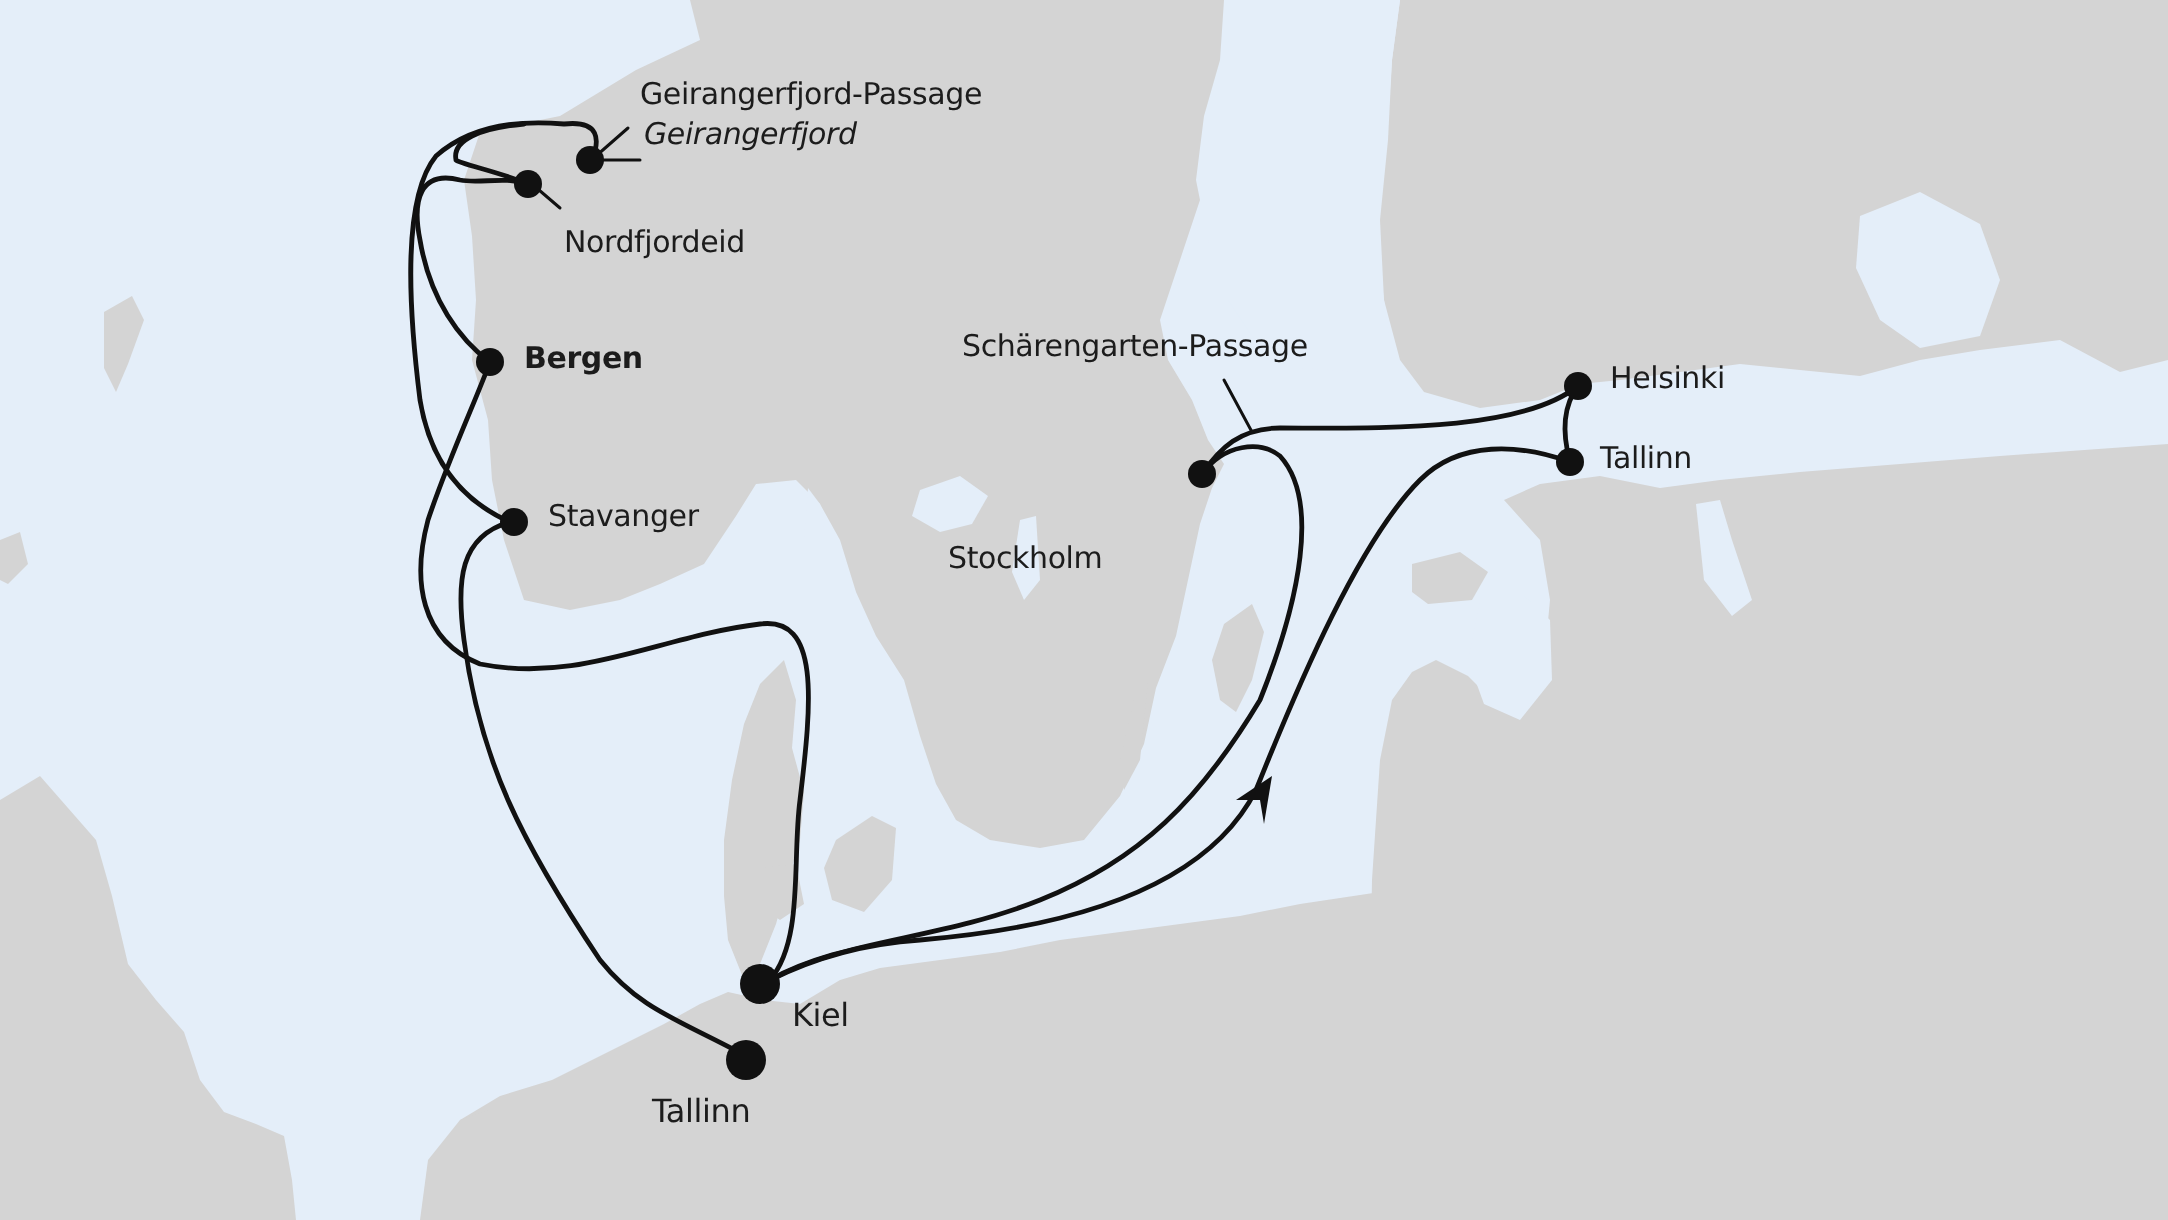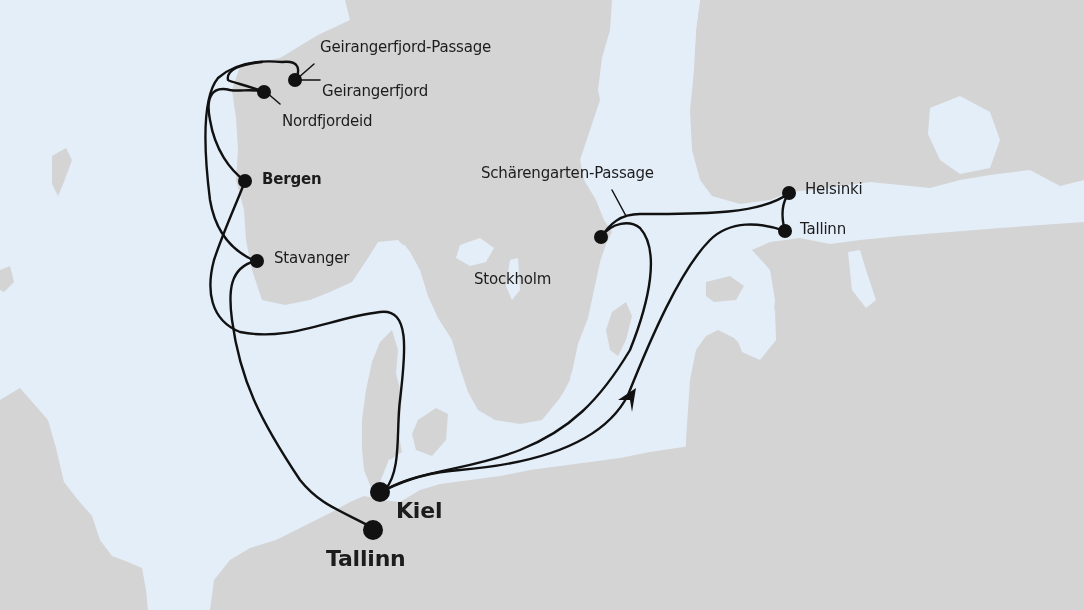--- a/index.html
+++ b/index.html
@@ -1,20 +1,20 @@
 <!DOCTYPE html>
 <html><head>
 <meta charset="utf-8">
 <style>
   html, body { margin:0; padding:0; }
   body { width:1084px; height:610px; overflow:hidden; background:#e4eef9; font-family:"DejaVu Sans","Liberation Sans",sans-serif; }
   #map { position:relative; width:1084px; height:610px; }
   #map svg { position:absolute; left:0; top:0; }
   .lbl { position:absolute; font-size:15px; color:#1c1c1c; white-space:nowrap; line-height:1; letter-spacing:-0.2px; }
-  .lbl.bold { font-weight:bold; font-size:22px; }
+  .lbl.bold { font-weight:normal; font-size:16px; }
 </style>
 </head>
 <body>
 
 <div id="map">
   <svg width="1084" height="610" viewBox="0 0 1084 610">
 
     <g fill="#d4d4d4">
 
       <path d="M300,0 L345,0 L350,20 L318,35 L280,58 L240,66 L232,90 L236,118 L238,150 L236,180 L244,210 L246,240 L252,270 L262,300 L285,305 L310,300 L330,292 L352,282 L368,258 L378,242 L398,240 L410,252 L420,270 L428,296 L438,318 L452,340 L460,368 L468,392 L478,410 L495,420 L520,424 L542,420 L560,398 L572,372 L578,344 L588,318 L594,290 L600,262 L606,244 L612,232 L604,220 L596,200 L584,180 L580,160 L590,130 L600,100 L605,72 L612,48 L628,28 L644,10 L650,0 Z"></path>
@@ -88,21 +88,21 @@
       <circle cx="257" cy="261" r="7"></circle>
       <circle cx="601" cy="237" r="7"></circle>
       <circle cx="789" cy="193" r="7"></circle>
       <circle cx="785" cy="231" r="7"></circle>
       <circle cx="380" cy="492" r="10"></circle>
       <circle cx="373" cy="530" r="10"></circle>
     </g>
   </svg>
 
   <span class="lbl" style="left:320px;top:40px;">Geirangerfjord-Passage</span>
-  <span class="lbl" style="left:322px;top:84px;">Geirangerfjord</span>
+  <span class="lbl" style="left:322px;top:60px;font-style:italic;">Geirangerfjord</span>
   <span class="lbl" style="left:282px;top:114px;">Nordfjordeid</span>
   <span class="lbl" style="left:262px;top:172px;font-weight:bold;">Bergen</span>
   <span class="lbl" style="left:274px;top:251px;">Stavanger</span>
   <span class="lbl" style="left:481px;top:166px;">Schärengarten-Passage</span>
   <span class="lbl" style="left:474px;top:228px;margin-top:44px;">Stockholm</span>
   <span class="lbl" style="left:805px;top:182px;">Helsinki</span>
   <span class="lbl" style="left:800px;top:222px;">Tallinn</span>
   <span class="lbl bold" style="left:396px;top:500px;">Kiel</span>
   <span class="lbl bold" style="left:326px;top:548px;">Tallinn</span>
 </div>

